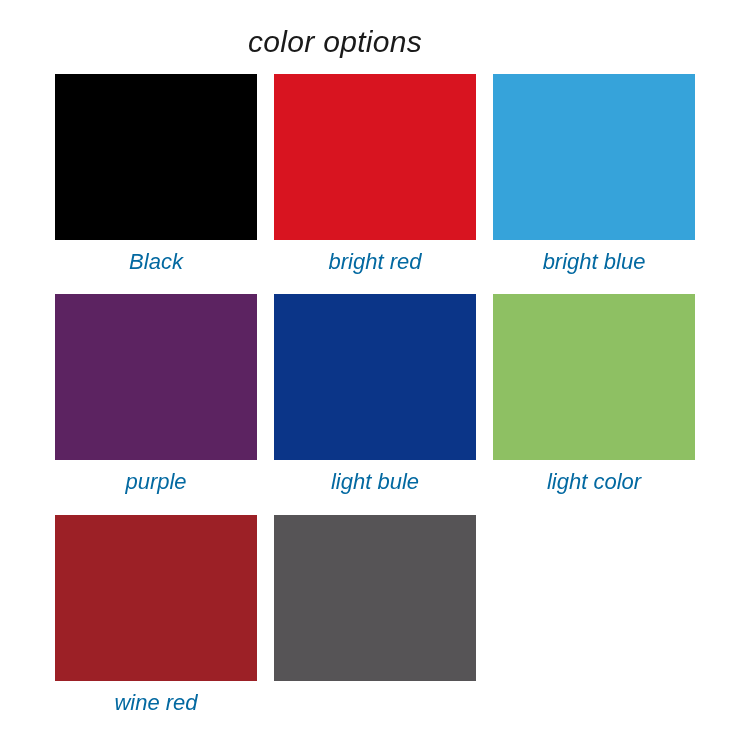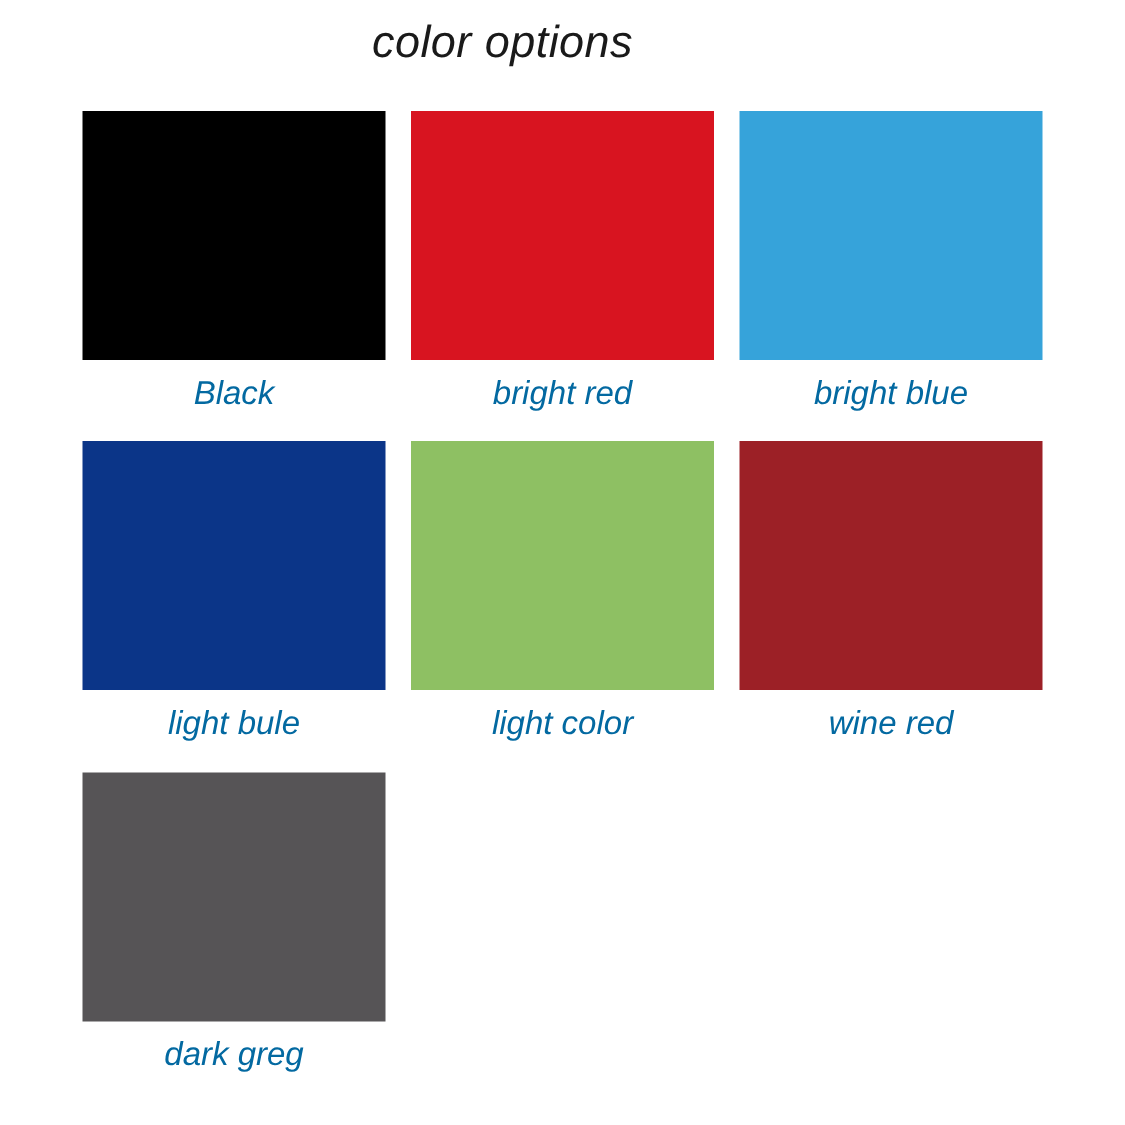--- a/index.html
+++ b/index.html
@@ -12,21 +12,21 @@
     height: 750px;
     background: #ffffff;
     font-family: "Liberation Sans", "DejaVu Sans", sans-serif;
     overflow: hidden;
     position: relative;
   }
 
   #page-title {
     position: absolute;
     left: 0;
-    top: 12px;
+    top: 25px;
     width: 670px;
     text-align: center;
     font-size: 30px;
     font-style: italic;
     font-weight: 400;
     color: #1a1a1a;
     letter-spacing: 0.3px;
   }
 
   #swatch-grid {
@@ -79,35 +79,38 @@
   <div class="swatch-cell">
     <span class="swatch-chip" style="background-color: rgb(216, 20, 32);"></span>
     <span class="swatch-label">bright red</span>
   </div>
 
   <div class="swatch-cell">
     <span class="swatch-chip" style="background-color: rgb(54, 163, 218);"></span>
     <span class="swatch-label">bright blue</span>
   </div>
 
+  <div class="swatch-cell">
+    <span class="swatch-chip" style="background-color: rgb(92, 35, 97);"></span>
+    <span class="swatch-label">purple</span>
+  </div>
 
   <div class="swatch-cell">
     <span class="swatch-chip" style="background-color: rgb(11, 53, 136);"></span>
     <span class="swatch-label">light bule</span>
   </div>
 
   <div class="swatch-cell">
     <span class="swatch-chip" style="background-color: rgb(142, 192, 99);"></span>
     <span class="swatch-label">light color</span>
   </div>
 
   <div class="swatch-cell">
     <span class="swatch-chip" style="background-color: rgb(156, 32, 38);"></span>
     <span class="swatch-label">wine red</span>
   </div>
 
   <div class="swatch-cell">
     <span class="swatch-chip" style="background-color: rgb(86, 84, 86);"></span>
-    <span class="swatch-label">dark greg</span>
   </div>
 
 
 </div>
 
 </body></html>

